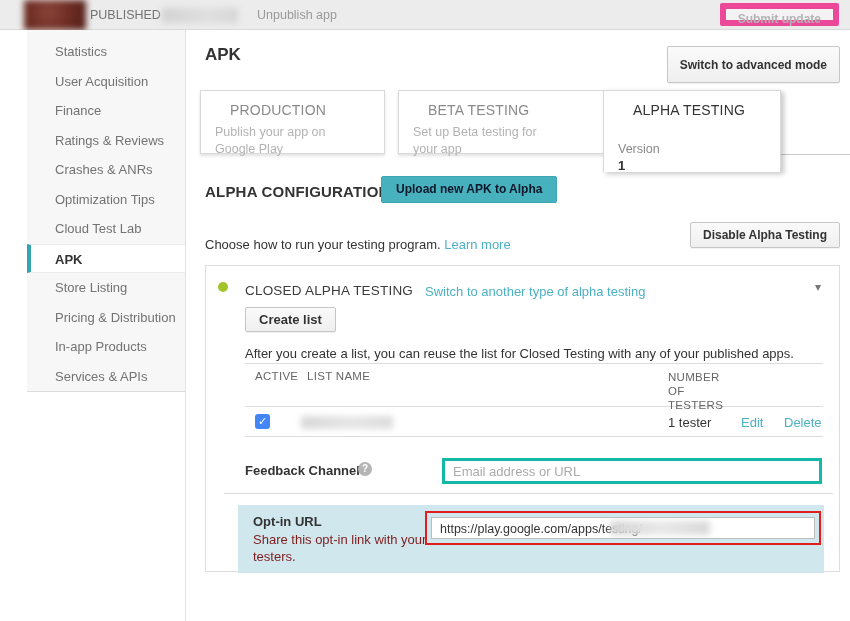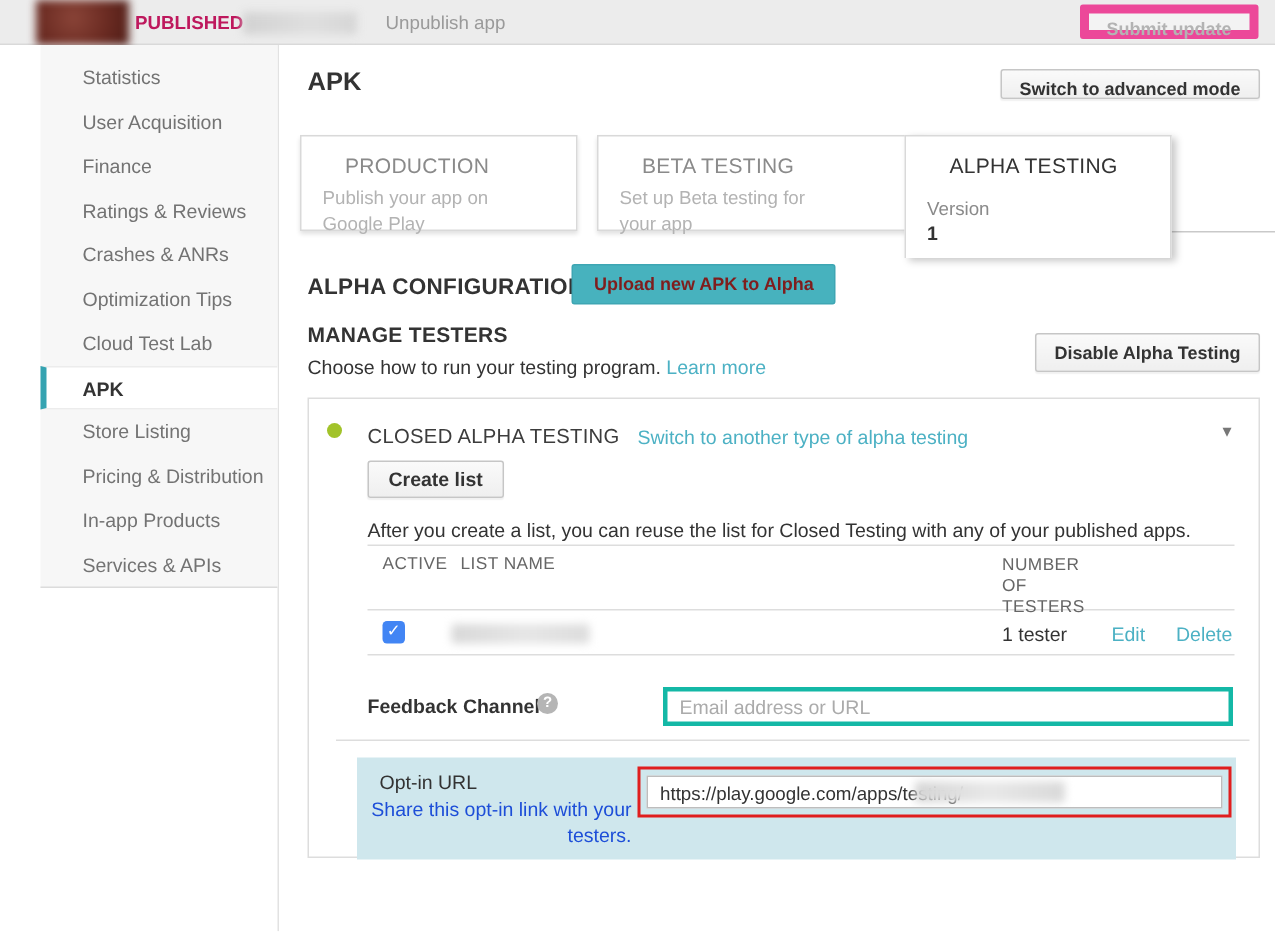--- a/index.html
+++ b/index.html
@@ -5,60 +5,60 @@
   * { margin:0; padding:0; box-sizing:border-box; }
   body { background:#fff; font-family:"Liberation Sans", sans-serif; }
   .screen { position:relative; width:850px; height:621px; background:#fff; overflow:hidden; }
 
   
   .topbar { position:absolute; left:0; top:0; width:850px; height:30px;
             background:#ececec; border-bottom:1px solid #d9d9d9; }
   .app-icon-blur { position:absolute; left:24px; top:0; width:62px; height:30px;
             background:radial-gradient(circle at 40% 40%, #8a4438 0%, #6b2b22 55%, #4e1c16 100%);
             filter:blur(3px); }
-  .published { position:absolute; left:90px; top:8px; font-size:12.5px; font-weight:bold; color:#be185d; }
+  .published { position:absolute; left:90px; top:8px; font-size:12.5px; font-weight:normal; color:#737373; }
   .name-blur { position:absolute; left:162px; top:8px; width:76px; height:15px;
             background:linear-gradient(90deg,#d2d2d2,#dfdfdf 60%,#d6d6d6); filter:blur(3px); border-radius:2px; }
   .unpublish { position:absolute; left:257px; top:8px; font-size:12.5px; color:#9a9a9a; cursor:pointer; }
   .btn { display:inline-block; border-radius:2px; font-family:"Liberation Sans",sans-serif; cursor:pointer; }
   .gray-btn { background:linear-gradient(#fafafa,#efefef); border:1px solid #c6c6c6;
             font-weight:bold; font-size:12px; color:#333; box-shadow:0 1px 1px rgba(0,0,0,0.06); }
   .submit-btn { position:absolute; right:11px; top:3px; height:23px; padding:0 12px; line-height:21px;
             background:#f3f3f3; border:6px solid #ec4899; color:#b3b3b3; font-weight:bold; font-size:12px; }
 
   
   .sidebar { position:absolute; left:0; top:30px; width:186px; height:591px;
             background:#fff; border-right:1px solid #e2e2e2;padding-left:27px; }
   .menu { background:#f7f7f7; border-bottom:1px solid #dcdcdc; padding-top:7px; }
   .menu-item { height:29.5px; line-height:29.5px; padding-left:28px; font-size:13px; color:#737373; cursor:pointer; }
   .menu-item.active { background:#fff; border-left:4px solid #35a3b1; padding-left:24px;
             font-weight:bold; color:#333; border-top:1px solid #ececec; border-bottom:1px solid #ececec; }
 
   
   .page-title { position:absolute; left:205px; top:45px; font-size:17px; color:#333; }
-  .advanced-btn { position:absolute; right:10px; top:46px; height:20px; padding:0 12px; line-height:24px; }
+  .advanced-btn { position:absolute; right:10px; top:46px; height:37px; padding:0 12px; line-height:24px; }
 
   
   .tab { position:absolute; top:90px; background:#fff; border:1px solid #d9d9d9;
          box-shadow:0 2px 3px rgba(0,0,0,0.12); padding:11px 14px; cursor:pointer; }
   .tab-production { left:200px; width:185px; height:64px; }
   .tab-beta { left:398px; width:220px; height:64px; }
   .tab-alpha { left:603px; width:178px; height:82px; border-bottom:none;
          box-shadow:3px 2px 5px rgba(0,0,0,0.22); z-index:2; }
   .tab-title { font-size:14px; color:#8a8a8a; letter-spacing:0.2px;margin-left:15px; }
   .tab-alpha .tab-title { color:#333; }
   .tab-desc { margin-top:6px; font-size:12.5px; line-height:17px; color:#b3b3b3; width:145px; }
-  .tab-version-label { margin-top:14px; font-size:12.5px; color:#8a8a8a; }
+  .tab-version-label { margin-top:24px; font-size:12.5px; color:#8a8a8a; }
   .tab-version-value { margin-top:2px; font-size:13px; font-weight:bold; color:#333; }
   .tabs-rule { position:absolute; left:781px; top:154px; width:69px; height:1px; background:#c9c9c9; }
 
   
   .section-title { position:absolute; left:205px; top:183px; font-size:15px; color:#333; letter-spacing:0.2px; }
   .upload-btn { position:absolute; left:381px; top:176px; height:27px; padding:0 14px; line-height:25px;
-         background:#47b2be; border:1px solid #3ea6b3; color:#7f1d1d; font-weight:bold; font-size:12px; }
+         background:#47b2be; border:1px solid #3ea6b3; color:#0f172a; font-weight:bold; font-size:12px; }
   .manage-title { position:absolute; left:205px; top:215px; font-size:14px; color:#333; letter-spacing:0.2px; }
   .choose-line { position:absolute; left:205px; top:237px; font-size:13px; color:#333; }
   .link { color:#4cb1c4; cursor:pointer; text-decoration:none; }
   .disable-btn { position:absolute; right:10px; top:222px; height:26px; padding:0 12px; line-height:24px; }
 
   
   .panel { position:absolute; left:205px; top:265px; width:635px; height:307px;
            background:#fff; border:1px solid #ddd; }
   .dot { position:absolute; left:12px; top:16px; width:10px; height:10px; border-radius:50%; background:#a2c32a; }
   .panel-type { position:absolute; left:39px; top:17px; font-size:13.5px; color:#3c3c3c; letter-spacing:0.2px; }
@@ -88,22 +88,22 @@
   .help-icon { position:absolute; left:152px; top:196px; width:14px; height:14px; border-radius:50%;
                background:#b5b5b5; color:#fff; font-size:10px; font-weight:bold; line-height:14px; text-align:center; }
   .feedback-input { position:absolute; left:236px; top:192px; width:380px; height:26px;
                border:3px solid #14b8a6; padding:0 8px; font-size:13px; color:#333;
                font-family:"Liberation Sans",sans-serif; }
   .feedback-input::placeholder { color:#ababab; }
   .separator { position:absolute; left:18px; top:227px; width:609px; height:1px; background:#ddd; }
 
   
   .optin-panel { position:absolute; left:32px; top:239px; width:586px; height:68px; background:#cfe7ed; }
-  .optin-label { position:absolute; left:15px; top:9px; font-size:13px; font-weight:normal; color:#333; }
-  .optin-desc { position:absolute; left:5px; top:26px; width:178px; font-size:13px; line-height:17px; color:#1d4ed8;text-align:right; }
+  .optin-label { position:absolute; left:15px; top:9px; font-size:13px; font-weight:bold; color:#333; }
+  .optin-desc { position:absolute; left:15px; top:26px; width:178px; font-size:13px; line-height:17px; color:#7f1d1d; }
   .red-rect { position:absolute; left:219px; top:245px; width:396px; height:34px; border:2px solid #e01e1e; background:transparent; }
   .url-box { position:absolute; left:4px; top:4px; width:384px; height:22px; background:#fff;
              border:1px solid #bdbdbd; overflow:hidden; cursor:text; }
   .url-text { position:absolute; left:8px; top:4px; font-size:12.5px; color:#333; white-space:nowrap; }
   .url-blur { position:absolute; left:178px; top:3px; width:100px; height:14px;
              background:linear-gradient(90deg,#d5d5d5,#e8e8e8 50%,#d9d9d9); filter:blur(3px); border-radius:2px; }
 </style>
 </head>
 <body>
 
@@ -147,21 +147,20 @@
   </div>
   <div class="tab tab-alpha">
     <div class="tab-title">ALPHA TESTING</div>
     <div class="tab-version-label">Version</div>
     <div class="tab-version-value">1</div>
   </div>
   <div class="tabs-rule"></div>
 
   <h2 class="section-title">ALPHA CONFIGURATION</h2>
   <button class="btn upload-btn">Upload new APK to Alpha</button>
-  <h3 class="manage-title">MANAGE TESTERS</h3>
   <div class="choose-line">
     <span>Choose how to run your testing program.</span>
     <a class="link">Learn more</a>
   </div>
   <button class="btn gray-btn disable-btn">Disable Alpha Testing</button>
 
   <section class="panel">
     <span class="dot"></span>
     <div class="panel-type">CLOSED ALPHA TESTING</div>
     <a class="link switch-link">Switch to another type of alpha testing</a>

